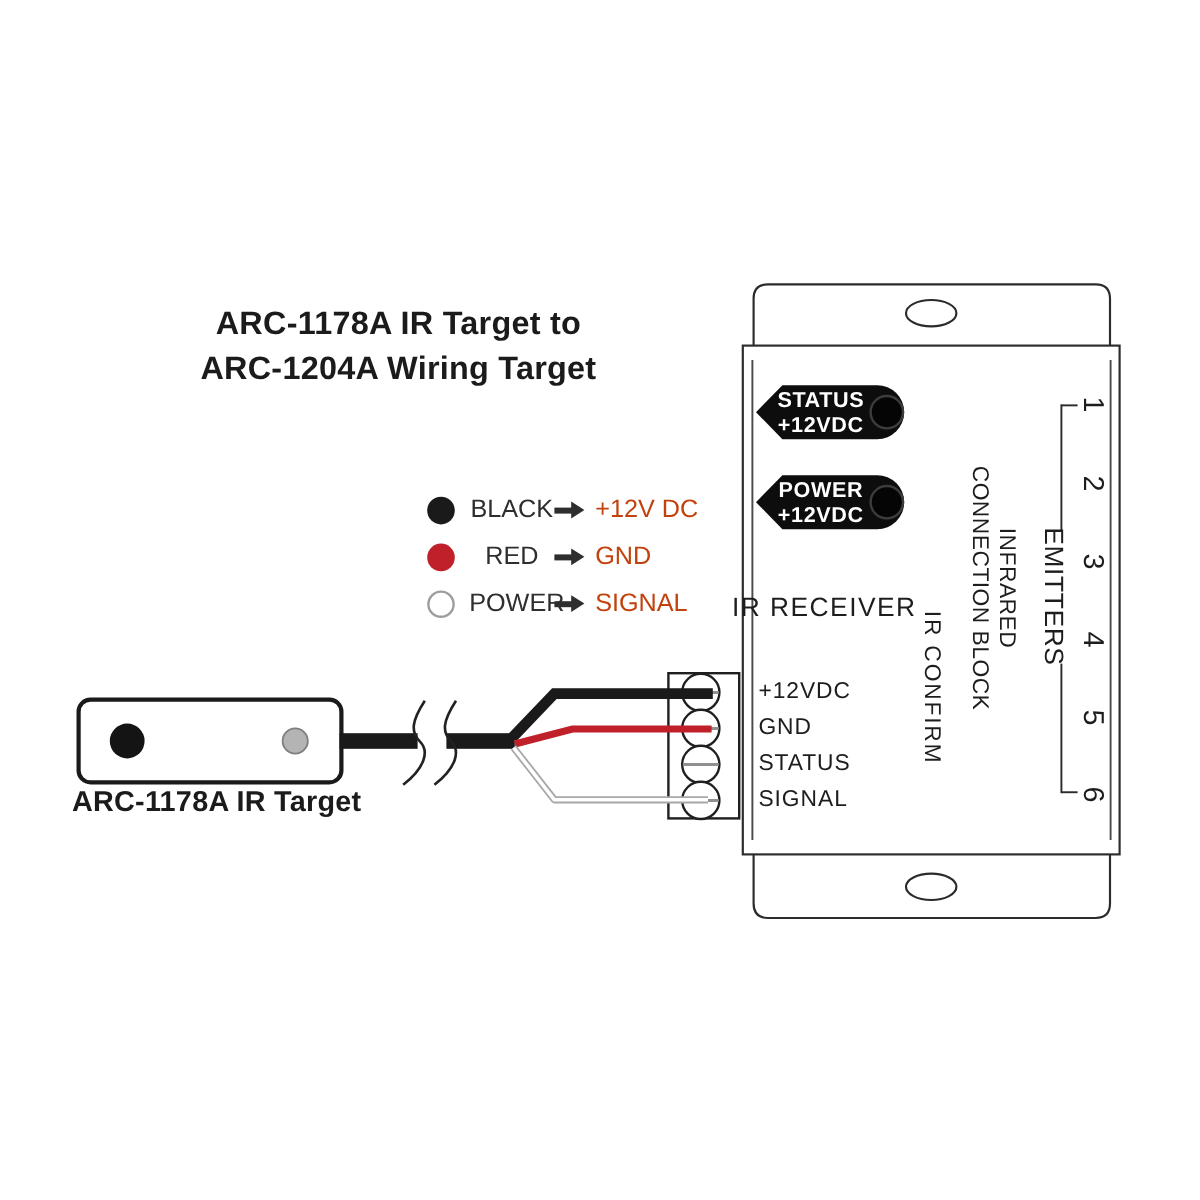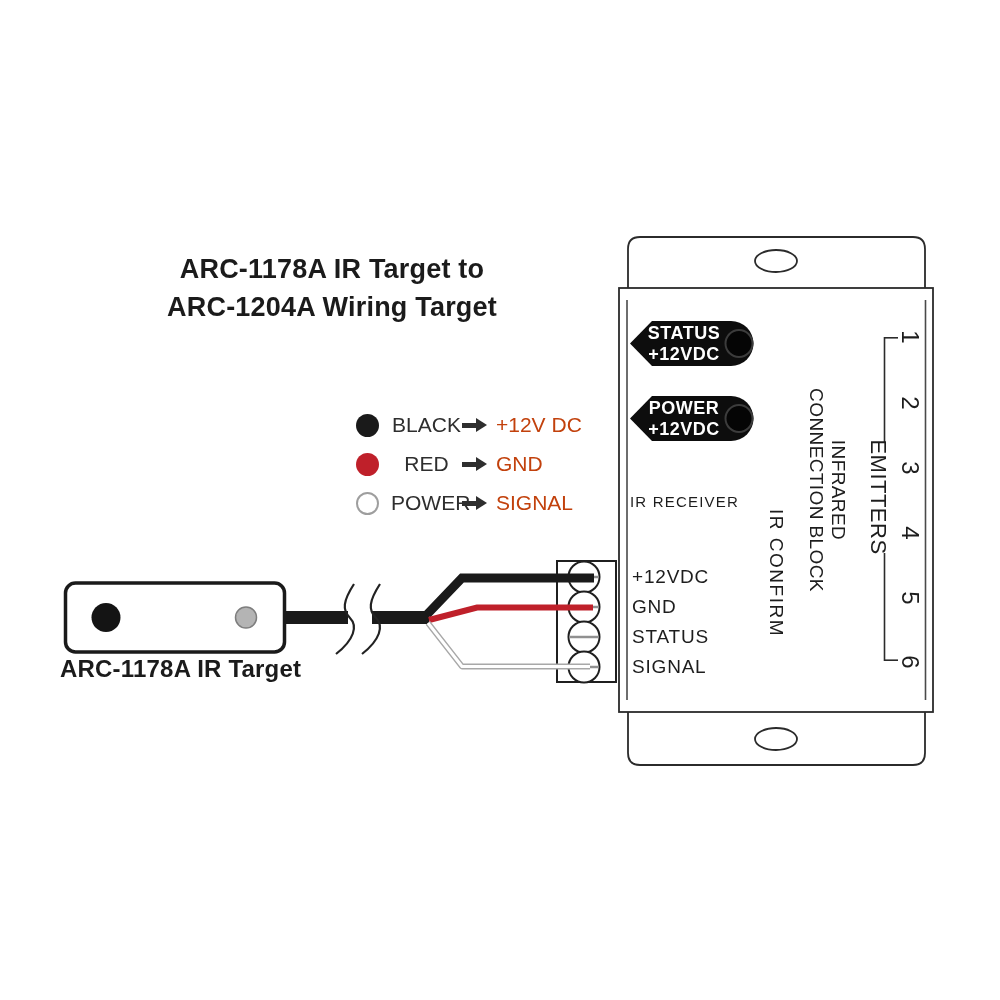--- a/index.html
+++ b/index.html
@@ -33,21 +33,21 @@
                 font-size:24px;font-weight:bold;color:#1b1b1b;letter-spacing:0.2px;}
 
   
   .badge-text{width:108px;text-align:center;font-size:18px;font-weight:bold;color:#ffffff;
               line-height:21px;letter-spacing:0.5px;}
   .badge-text span{display:block;}
   .badge-status{left:630px;top:323px;}
   .badge-power{left:630px;top:398px;}
 
   
-  .ir-receiver{left:630px;top:493px;font-size:15px;letter-spacing:1.2px;}
+  .ir-receiver{left:610px;top:493px;font-size:22px;letter-spacing:1.2px;}
   .terminal{left:632px;font-size:19px;line-height:22px;letter-spacing:0.8px;}
   .t0{top:566px;}.t1{top:596px;}.t2{top:626px;}.t3{top:656px;}
 
   
   .rot{transform:rotate(90deg);}
   .block-label{left:722px;top:468px;width:210px;height:44px;text-align:center;
                font-size:19px;line-height:22px;letter-spacing:0.4px;}
   .block-label span{display:block;}
   .ir-confirm{left:712px;top:563px;width:130px;height:20px;text-align:center;
               font-size:19px;letter-spacing:1.5px;}

